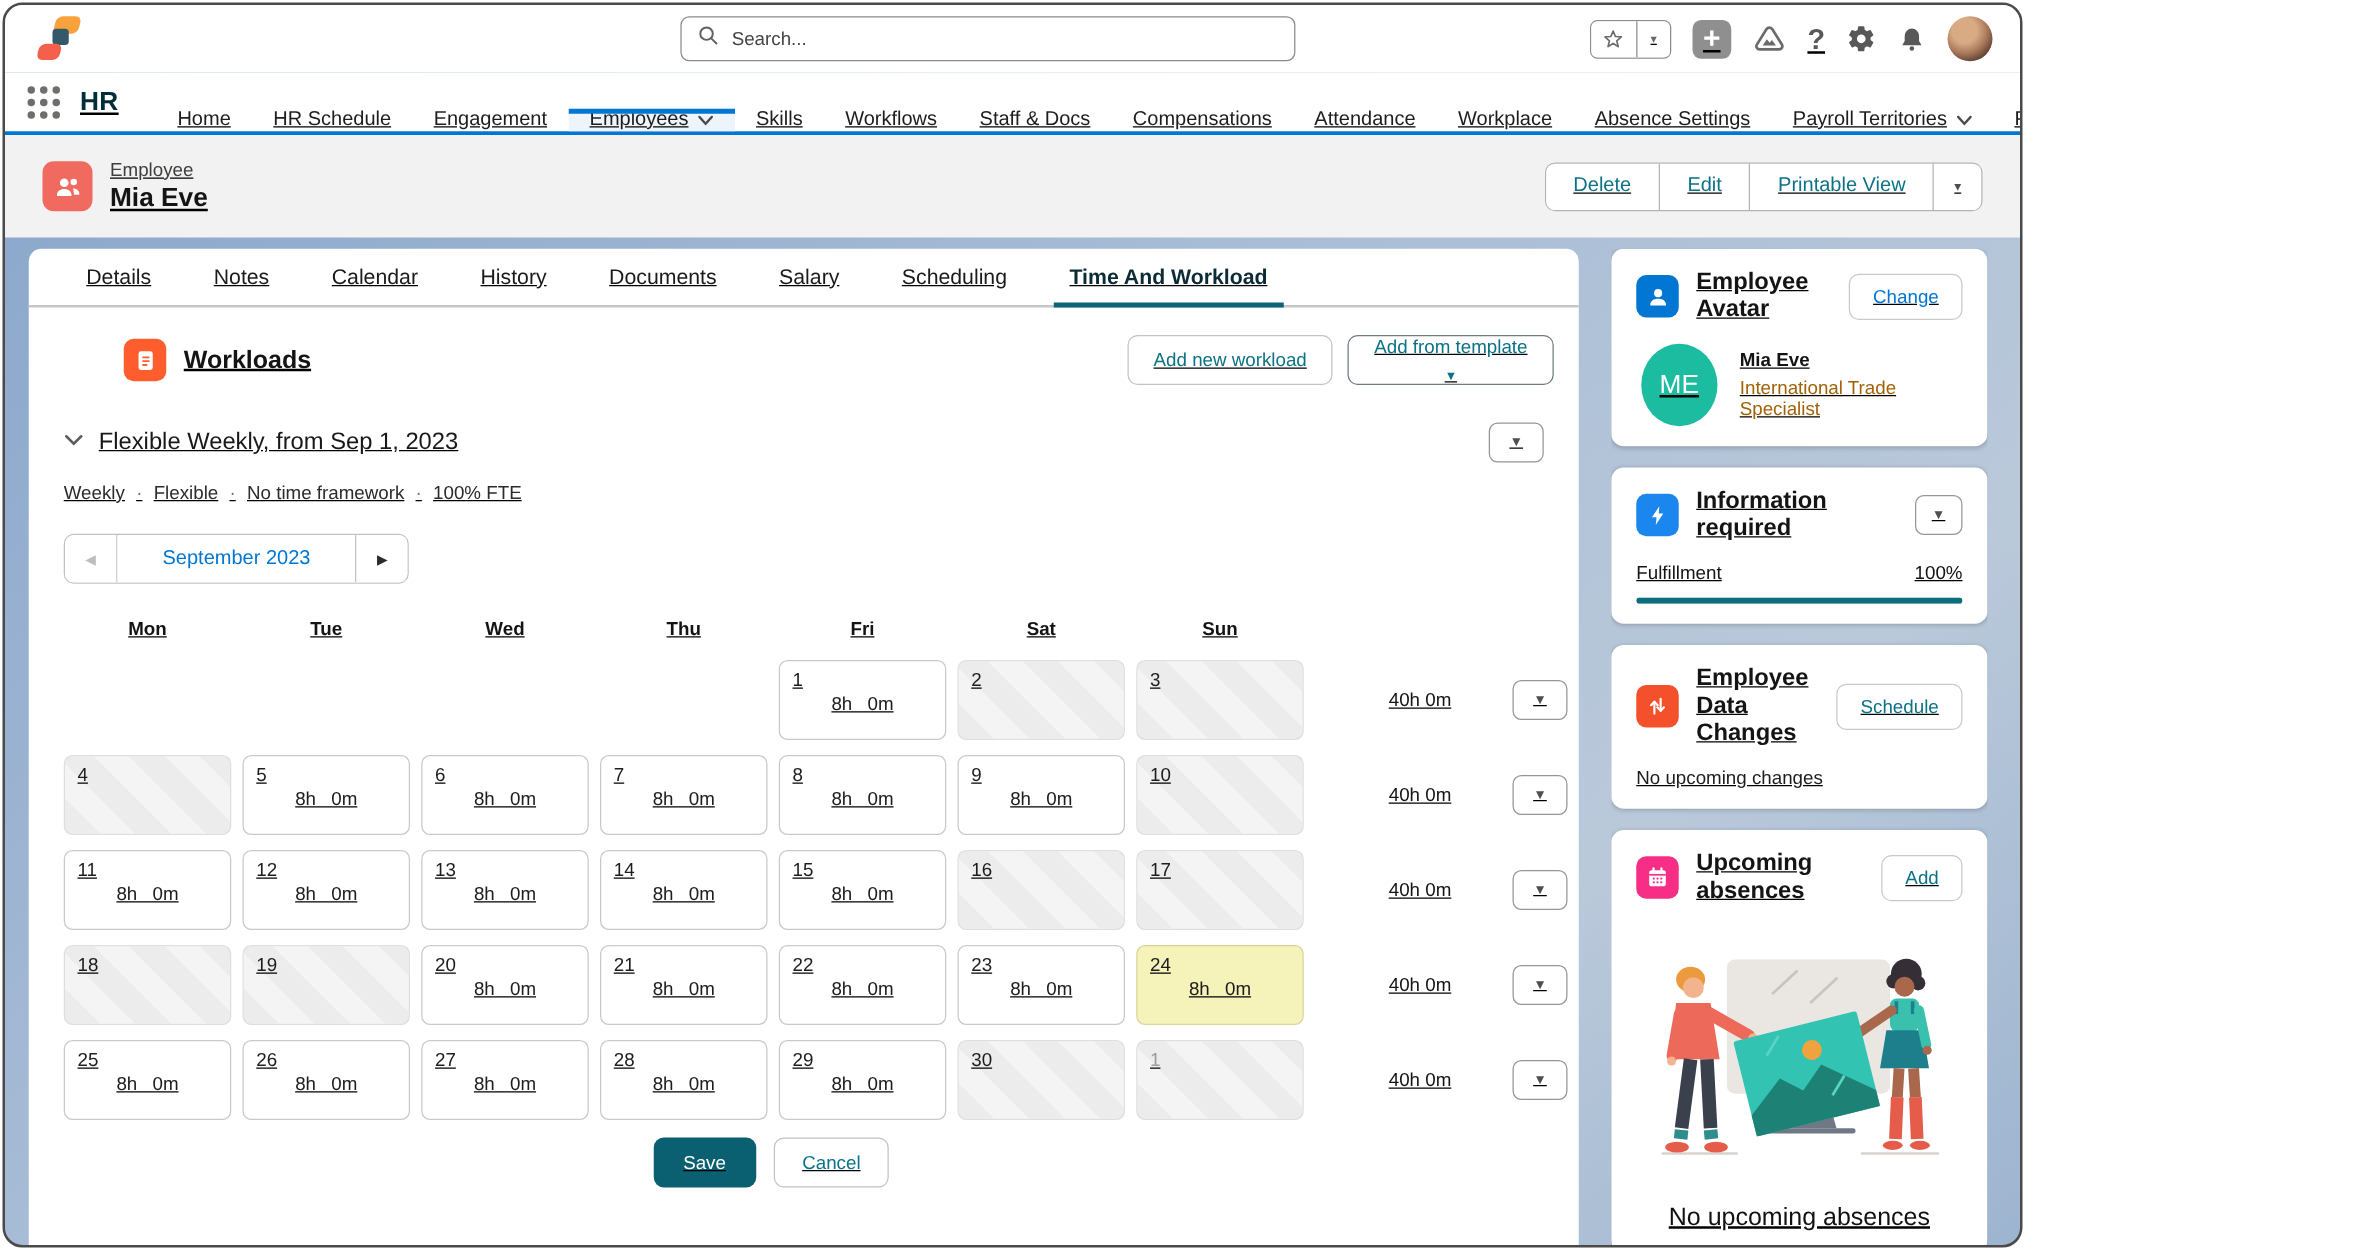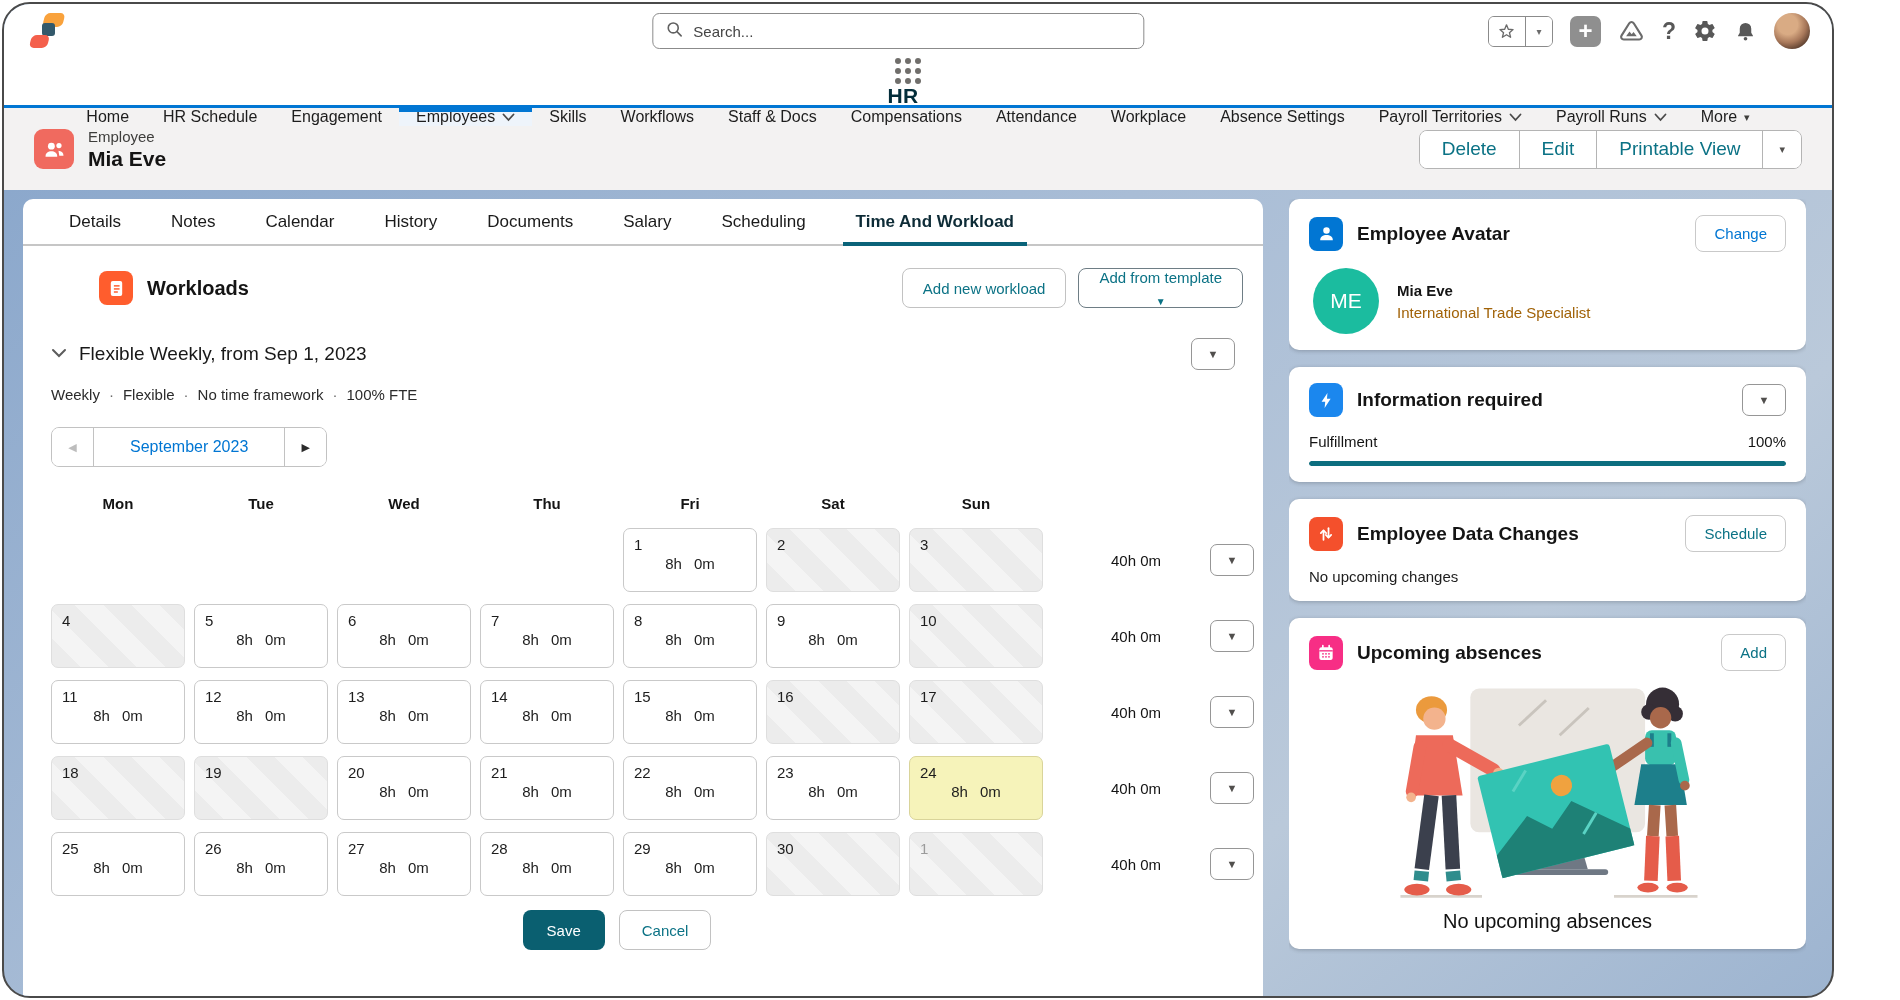--- a/index.html
+++ b/index.html
@@ -1,56 +1,56 @@
 <!DOCTYPE html>
 <html><head>
 <meta charset="utf-8">
 <style>
   * { margin:0; padding:0; box-sizing:border-box; }
   html,body { width:1900px; height:1000px; background:#fff; font-family:"Liberation Sans", sans-serif; overflow:hidden; }
-  .window { width:1832px; height:996px; margin:2px; border:2px solid #4a4a4a; border-radius:28px; overflow:hidden;
-            background:linear-gradient(140deg,#86a4ca 0%,#a9bdd6 45%,#bac9da 75%,#9db4d0 100%); display:flex; flex-direction:column; }
+  .window { width:1616px; height:996px; margin:2px; border:2px solid #4a4a4a; border-radius:16px; overflow:hidden;
+            background:linear-gradient(140deg,#86a4ca 0%,#a9bdd6 45%,#bac9da 75%,#9db4d0 100%); display:flex; flex-direction:column;text-decoration:underline; }
 
   
   .topbar { height:54px; background:#fff; display:flex; align-items:center; padding:0 22px; position:relative; flex-shrink:0; }
   .logo { width:46px; height:40px; position:relative; }
   .search-wrap { position:absolute; left:50%; transform:translateX(-54%); width:492px; height:36px; border:1px solid #8b8b8b;
                  border-radius:7px; display:flex; align-items:center; padding:0 12px; gap:9px; background:#fff; }
   .search-wrap input { border:none; outline:none; flex:1; font-size:15px; color:#222; font-family:inherit; }
   .search-wrap input::placeholder { color:#444; }
   .topbar-right { margin-left:auto; display:flex; align-items:center; gap:17px; }
   .fav-group { display:flex; height:31px; border:1px solid #8b8b8b; border-radius:6px; overflow:hidden; }
   .fav-star { width:36px; display:flex; align-items:center; justify-content:center; background:#fff; border:none; cursor:pointer; }
   .fav-caret { width:27px; display:flex; align-items:center; justify-content:center; background:#fff; border:none; border-left:1px solid #8b8b8b; color:#6b6b6b; font-size:10px; cursor:pointer; }
   .plus-tile { width:31px; height:31px; border:none; border-radius:7px; background:#8f8f8f; color:#fff; font-size:24px; line-height:28px; font-weight:bold; cursor:pointer; }
   .icon-btn { background:none; border:none; cursor:pointer; display:flex; align-items:center; }
   .help-q { font-size:23px; font-weight:bold; color:#585858; }
   .user-avatar { width:36px; height:36px; border-radius:50%; border:none; cursor:pointer;
                  background:radial-gradient(circle at 38% 32%, #d9ab84 0 30%, #a8785a 55%, #5d4030 78%, #3c2a20 100%); }
 
   
-  .navbar { height:50px; background:#fff; border-bottom:3px solid #0176d3; display:flex; align-items:center; padding:0 18px; flex-shrink:0;flex-direction:column; }
+  .navbar { height:50px; background:#fff; border-bottom:3px solid #0176d3; display:flex; align-items:flex-end; padding:0 18px; flex-shrink:0; }
   .waffle { width:30px; align-self:center; display:grid; grid-template-columns:repeat(3,6px); grid-gap:4px; margin-right:16px; cursor:pointer; }
   .waffle i { width:6px; height:6px; border-radius:50%; background:#706e6b; }
   .app-name { align-self:center; font-size:21px; font-weight:bold; color:#032d3a; margin-right:30px; letter-spacing:.3px; }
   .nav-items { display:flex; align-items:stretch; }
   .nav-item { display:flex; align-items:center; gap:7px; padding:0 17px; font-size:16px; color:#1d1d1d; cursor:pointer; position:relative; white-space:nowrap; }
   .nav-item.active { background:#eef4fb; }
   .nav-item.active::before { content:""; position:absolute; top:0; left:0; right:0; height:4px; background:#0176d3; }
   .nav-item .caret-filled { font-size:11px; color:#3e3e3c; }
   .nav-pencil { margin-left:auto; align-self:center; }
 
   
   .record-header { height:82px; background:#f3f2f2; display:flex; align-items:center; padding:0 30px; flex-shrink:0; }
   .obj-icon { width:40px; height:40px; border-radius:9px; display:flex; align-items:center; justify-content:center; flex-shrink:0; }
   .record-titles { margin-left:14px; }
   .entity-label { font-size:15px; color:#3e3e3c; }
   .record-name { font-size:21px; font-weight:bold; color:#141414; margin-top:2px; }
   .btn-group { margin-left:auto; display:flex; height:39px; border:1px solid #b4b4b4; border-radius:8px; overflow:hidden; background:#fff; }
-  .btn-group button { background:#fff; border:none; border-left:1px solid #b4b4b4; padding:0 22px; font-size:19px; color:#0b7285; cursor:pointer; font-family:inherit; }
+  .btn-group button { background:#fff; border:none; border-left:1px solid #b4b4b4; padding:0 22px; font-size:16px; color:#0b7285; cursor:pointer; font-family:inherit; }
   .btn-group button:first-child { border-left:none; }
   .btn-group .grp-caret { padding:0 16px; font-size:11px; color:#514f4d; }
 
   
   .main { flex:1; display:flex; padding:9px 26px 0 19px; gap:26px; overflow:hidden; }
   .left-panel { width:1240px; background:#fff; border-radius:10px 10px 0 0; display:flex; flex-direction:column; flex-shrink:0; }
 
   .tabs { display:flex; padding:0 28px; border-bottom:2px solid #c6c6c6; height:47px; flex-shrink:0; }
   .tab { padding:0 25px; display:flex; align-items:center; font-size:17px; color:#1a1a1a; cursor:pointer; position:relative; white-space:nowrap; }
   .tab:first-child { padding-left:18px; }

